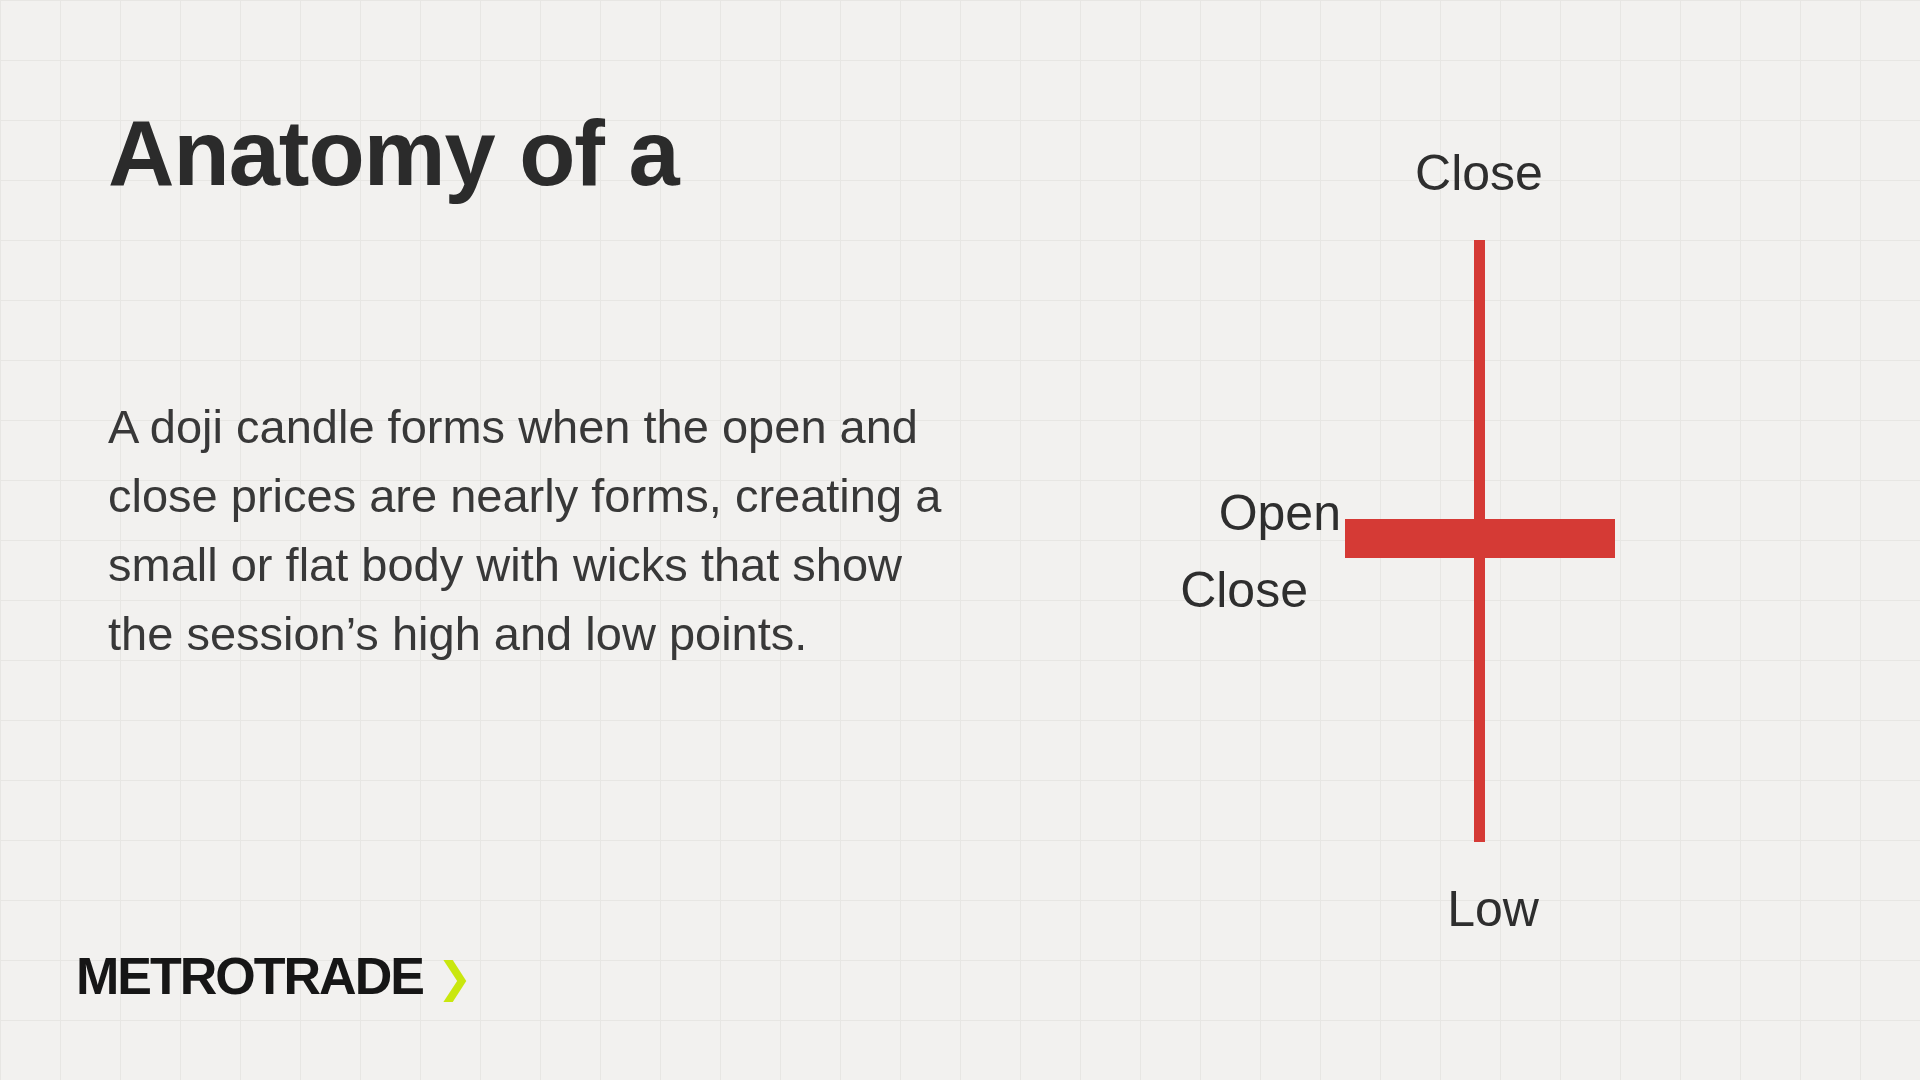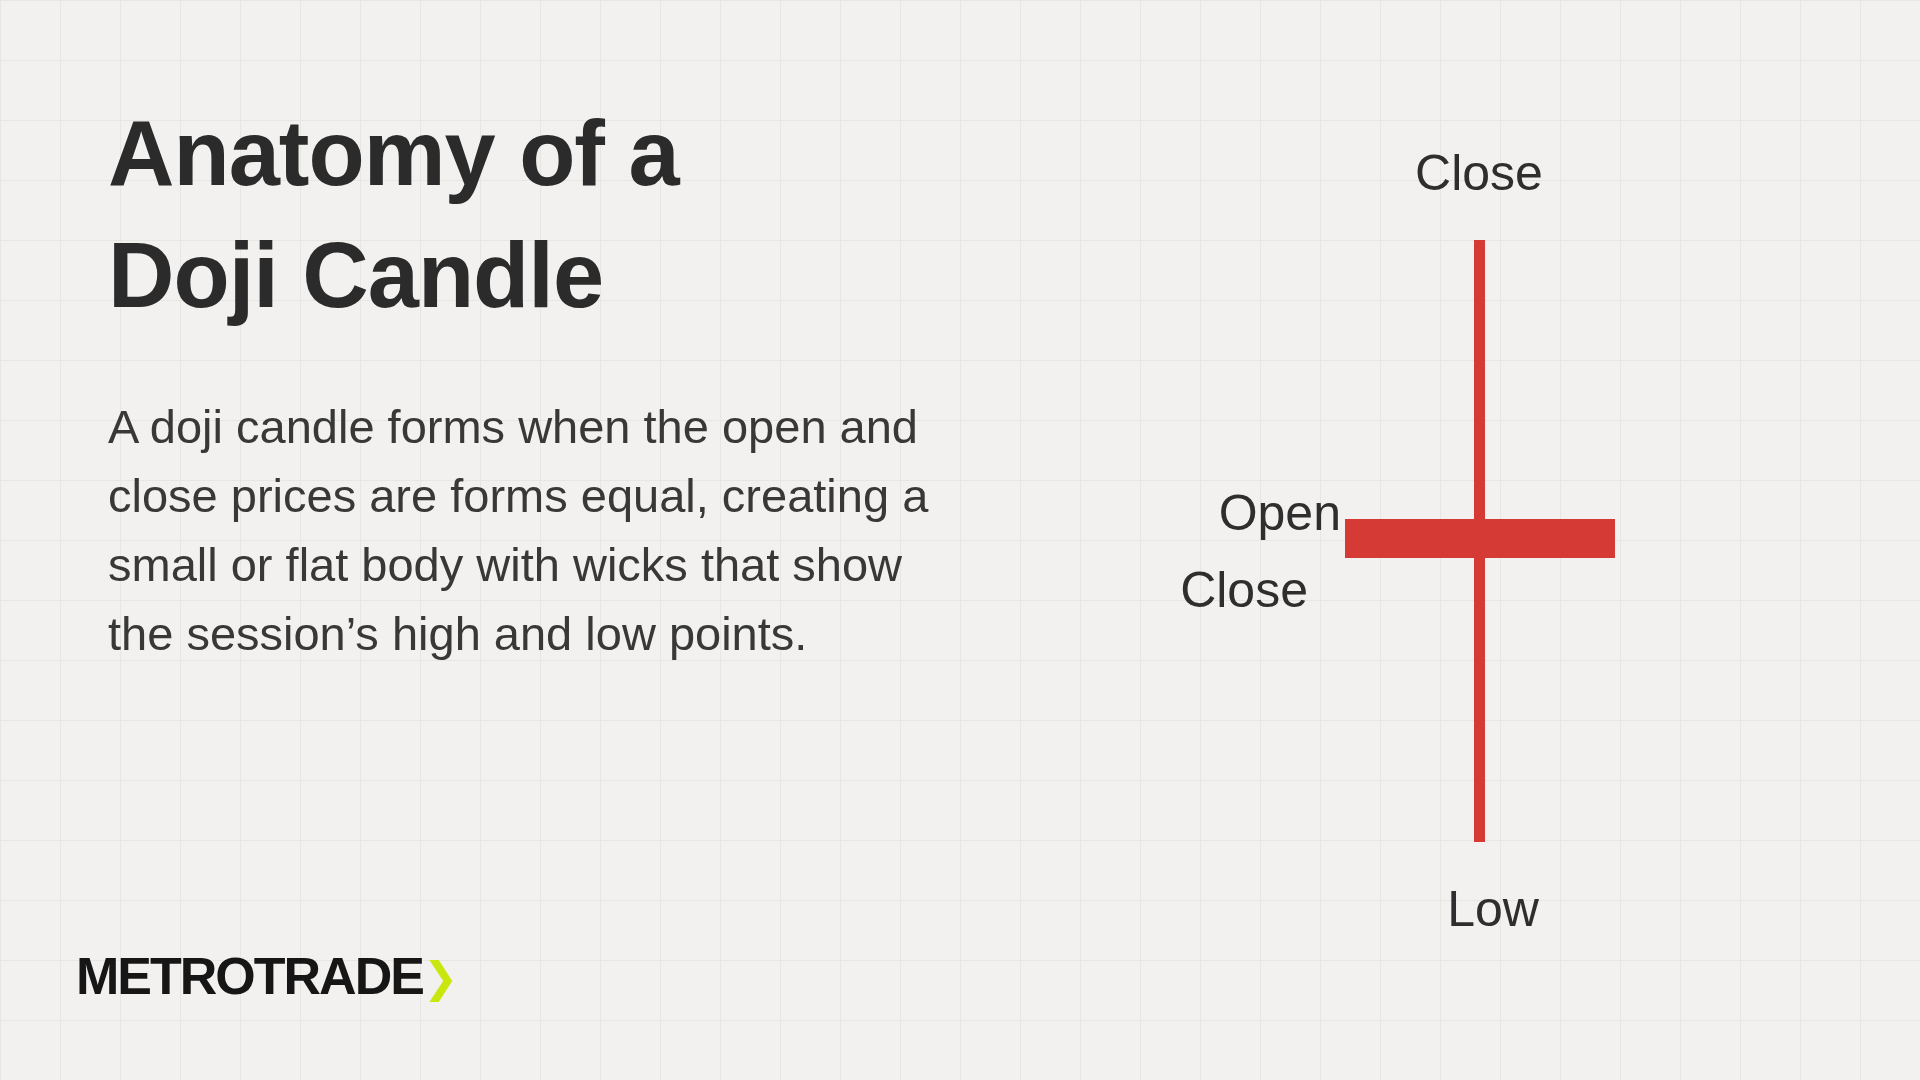--- a/index.html
+++ b/index.html
@@ -20,21 +20,21 @@
     font-size: 92px; line-height: 1.33; font-weight: 700;
     color: #2b2b2b; letter-spacing: -1px;
   }
   .desc {
     position: absolute; left: 108px; top: 392px; width: 870px;
     font-size: 47px; line-height: 1.47; color: #383838;
   }
 
   .brand {
     position: absolute; left: 76px; top: 946px;
-    display: flex; align-items: center; 
+    display: flex; align-items: center; gap: 14px;
   }
   .brand-name {
     font-size: 52px; font-weight: 700; letter-spacing: -2px;
     color: #161616;
   }
   .brand-chevron {
     font-size: 42px; font-weight: 700; color: #c9e70e;
     transform: translateY(1px);
   }
 
@@ -54,23 +54,23 @@
   .lbl-high  { left: 1479px; top: 143px; transform: translateX(-50%); }
   .lbl-low   { left: 1479px; top: 879px; transform: translateX(-50%); margin-left: 14px; }
   .lbl-open  { right: 579px; top: 452px; text-align: right; margin-top: 31px; }
   .lbl-close { right: 612px; top: 560px; text-align: right; }
 </style>
 </head>
 <body>
 
 <div class="canvas">
 
-  <h1 class="title"><span>Anatomy of a</span><br><span>Doji Candle</span></h1>
+  <h1 class="title"><span>Anatomy of a</span><br></h1>
 
-  <p class="desc">A doji candle forms when the open and close prices are forms equal, creating a small or flat body with wicks that show the session’s high and low points.</p>
+  <p class="desc">A doji candle forms when the open and close prices are nearly forms, creating a small or flat body with wicks that show the session’s high and low points.</p>
 
   <div class="brand">
     <span class="brand-name">METROTRADE</span>
     <span class="brand-chevron">❯</span>
   </div>
 
   <div class="candle-wick"></div>
   <div class="candle-body"></div>
 
   <div class="lbl lbl-high">Close</div>

